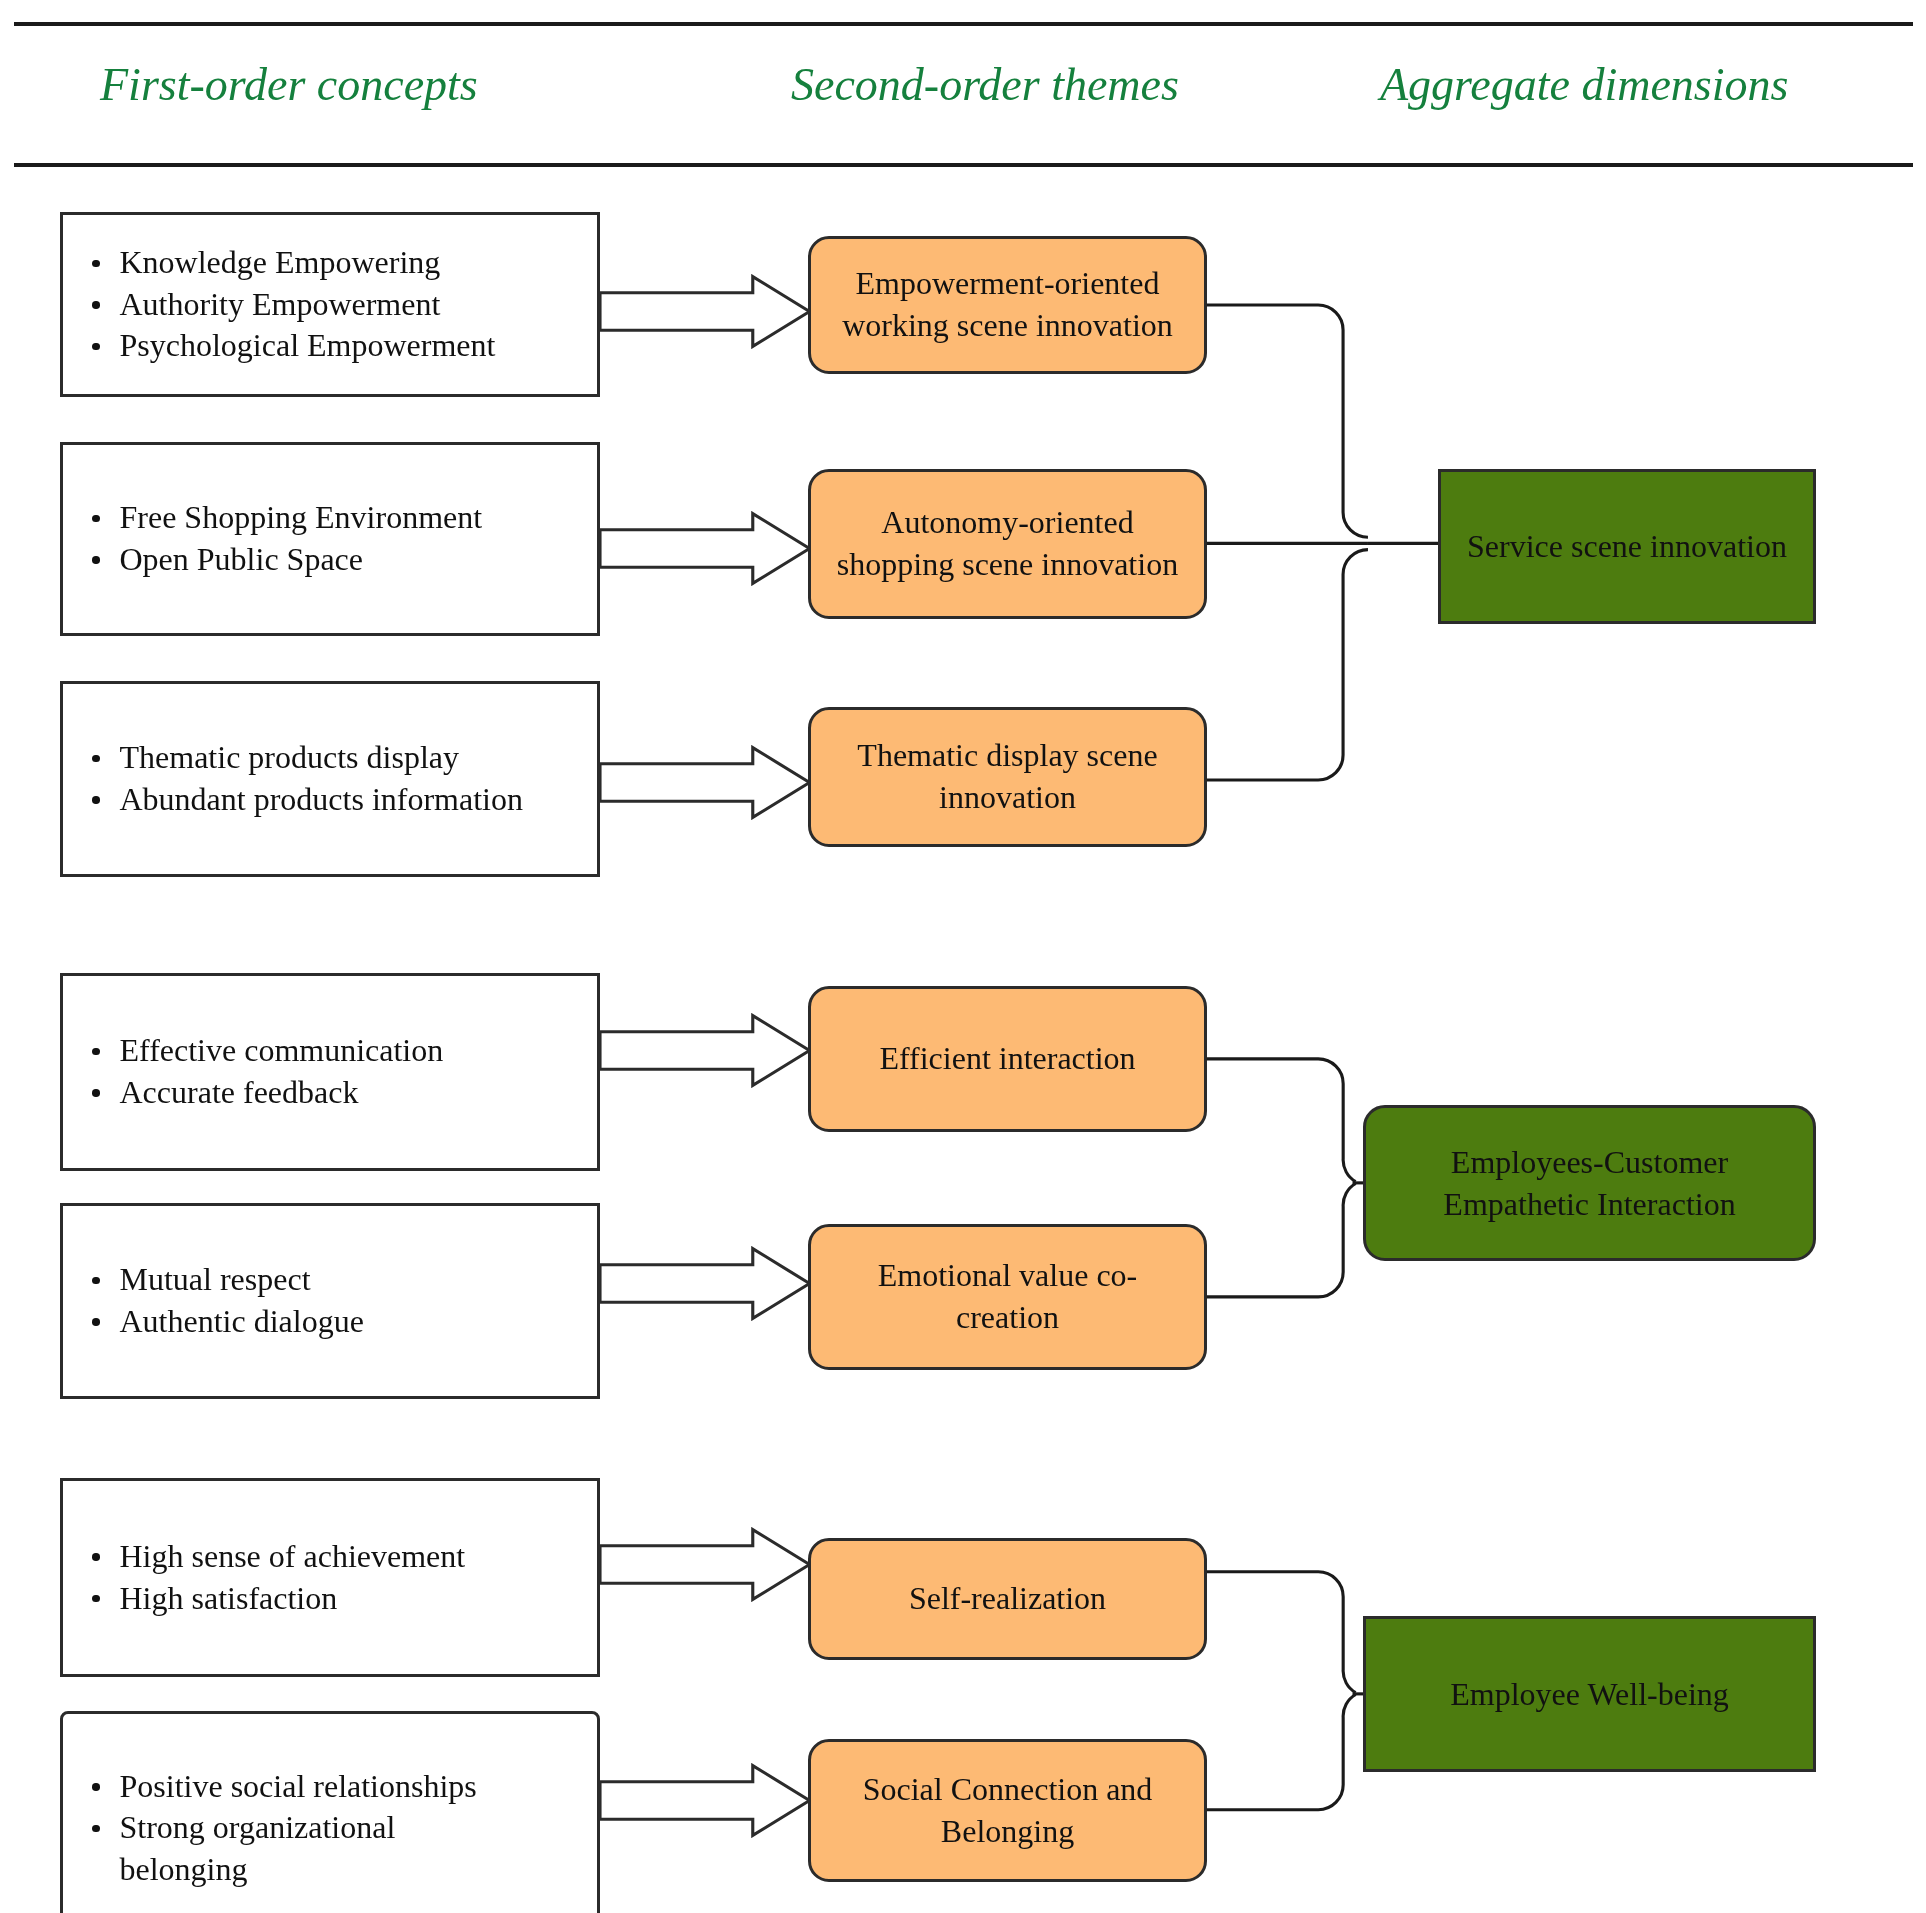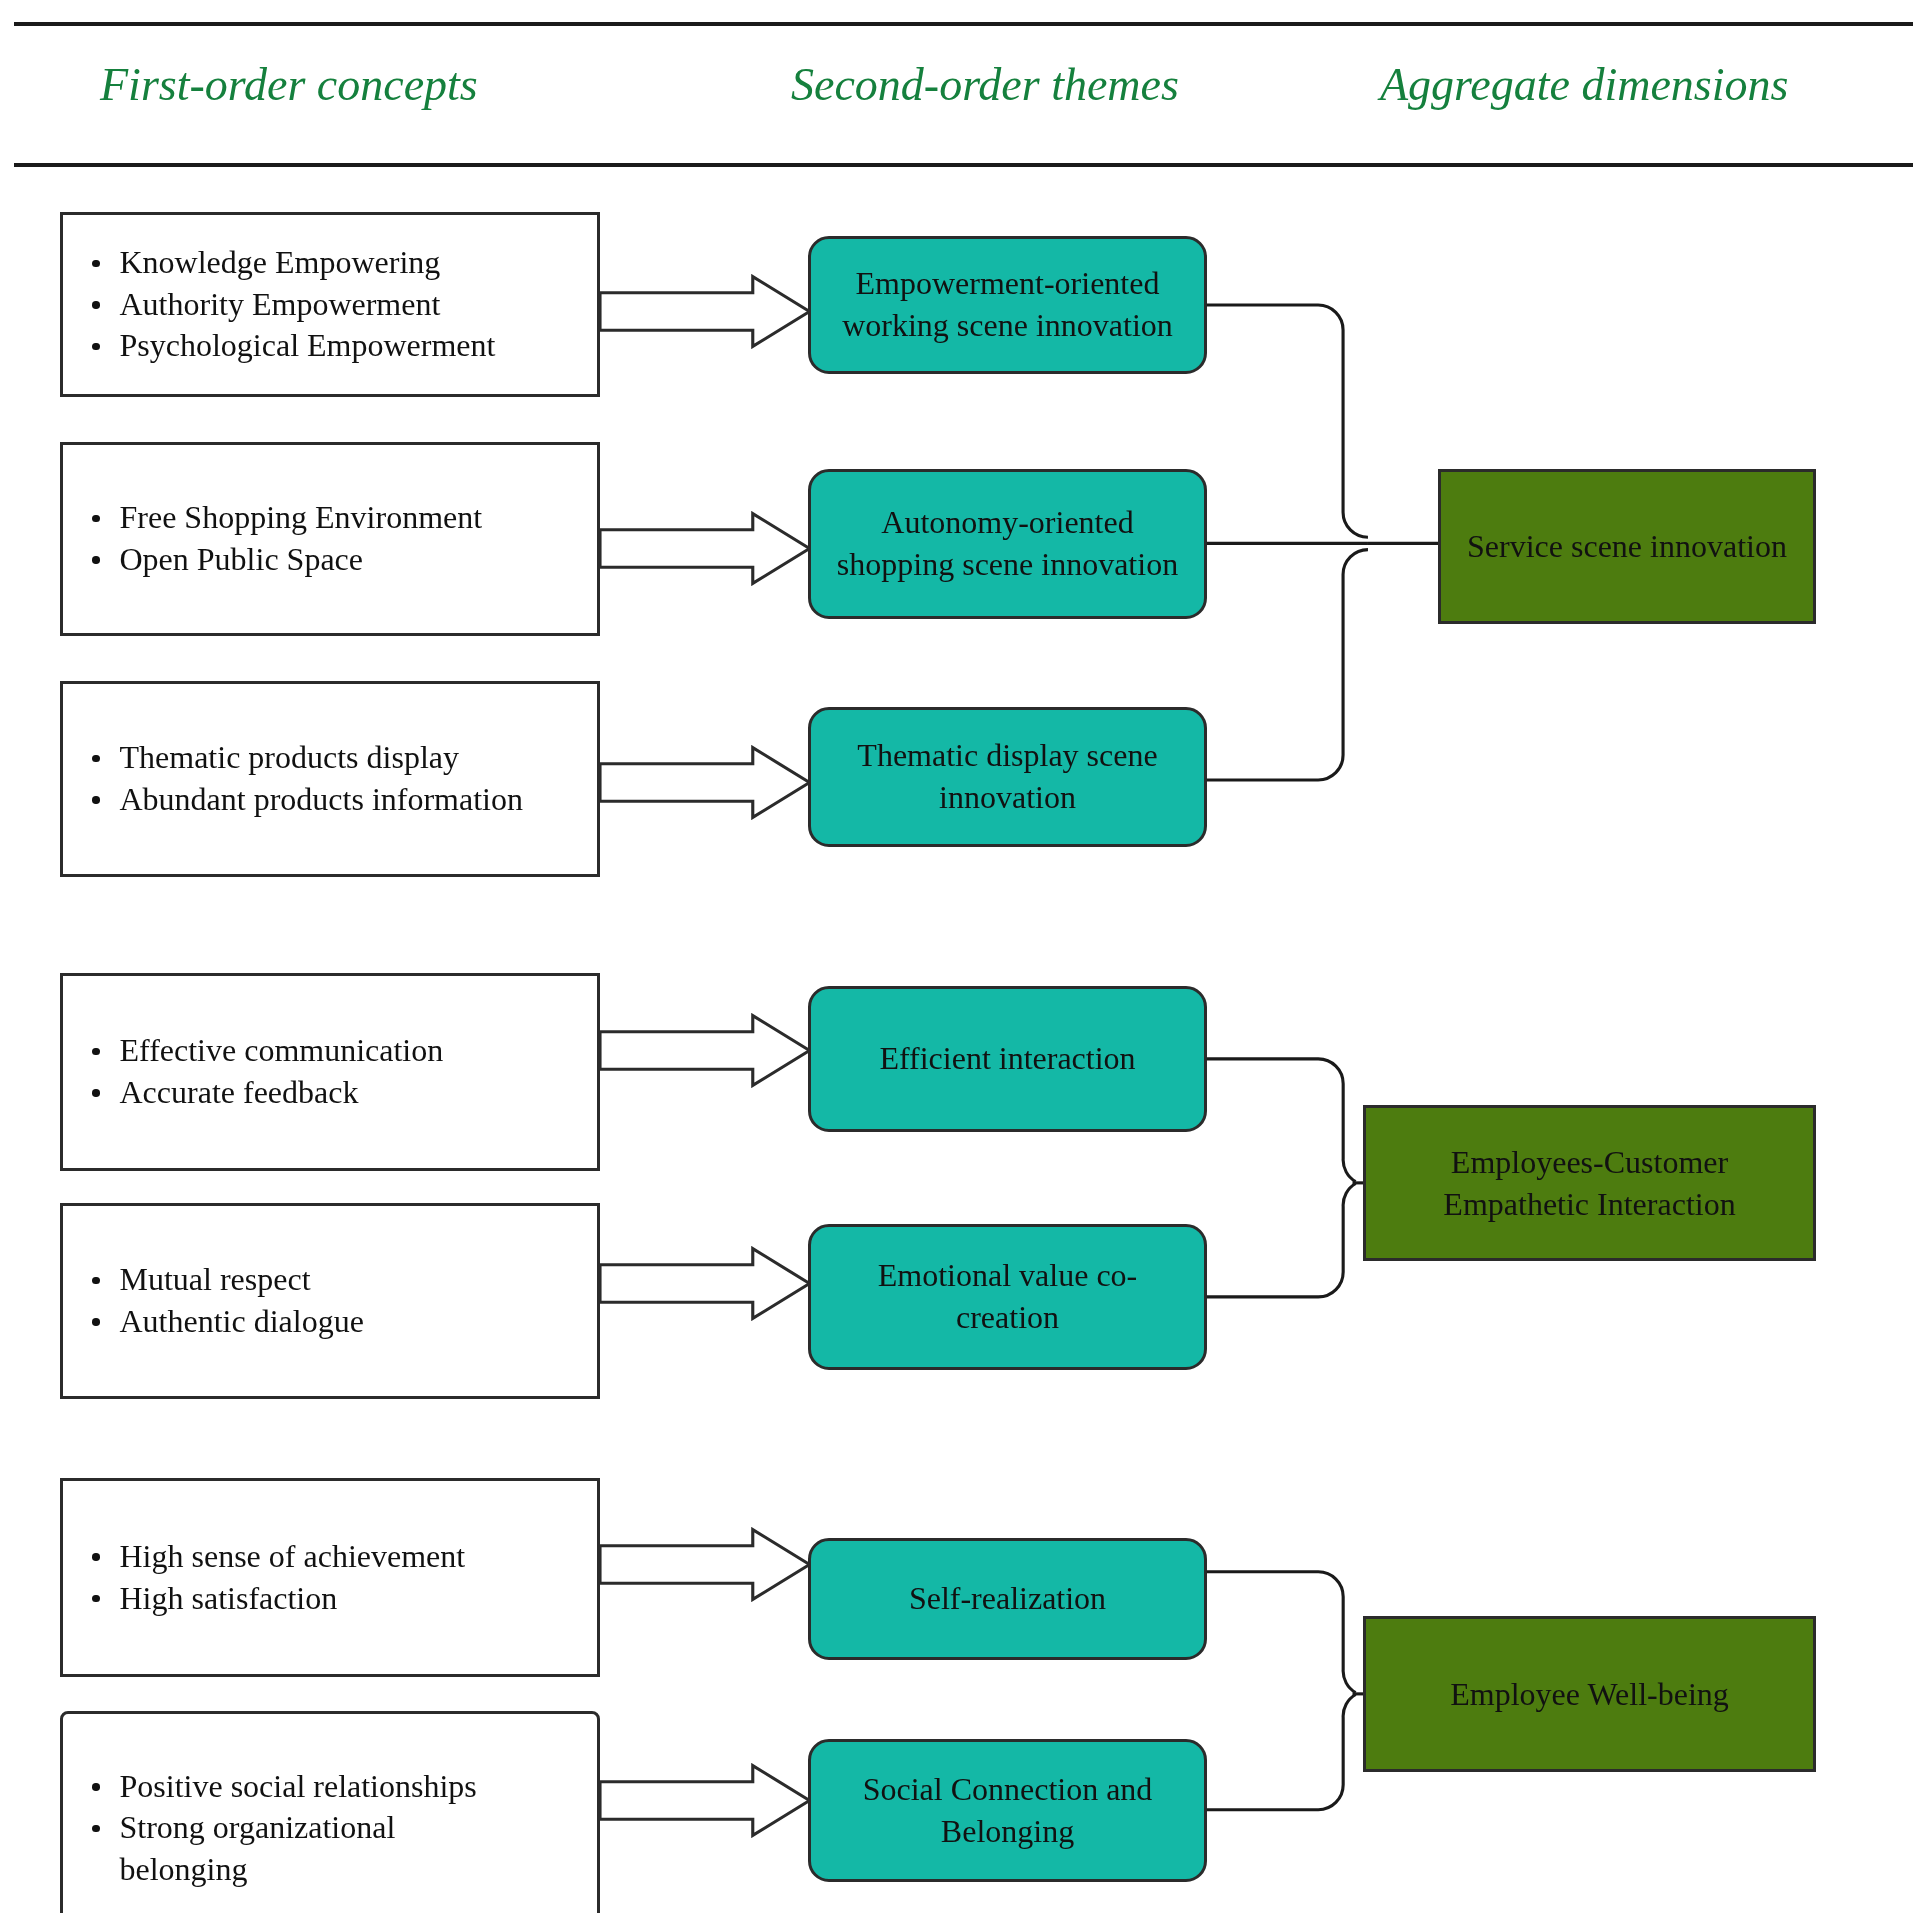--- a/index.html
+++ b/index.html
@@ -42,21 +42,21 @@
   }
   .fbox li.wrap{white-space:normal;}
   .fbox li::before{
     content:"";position:absolute;left:-25px;top:17.4px;
     width:7.5px;height:7.5px;border-radius:50%;background:#111;
   }
 
   
   .sbox{
     position:absolute;left:808px;width:399px;
-    border:3.1px solid #2b2b2b;border-radius:21px;background:#14b8a6;
+    border:3.1px solid #2b2b2b;border-radius:21px;background:#fdba74;
     box-sizing:border-box;
     display:flex;align-items:center;justify-content:center;
     text-align:center;
     font-size:32px;line-height:1.30;
     padding:0 16px;
   }
 
   
   .abox{
     position:absolute;
@@ -178,21 +178,21 @@
   <div class="bracket" style="left:1203px;top:1034px;">
     <svg width="162" height="299" viewBox="0 0 260 480">
       <g fill="none" stroke="#1a1a1a" stroke-width="5">
         <path d="M6,40 L185,40 A40,40 0 0 1 225,80 L225,200 A40,40 0 0 0 245,237"></path>
         <path d="M6,422 L185,422 A40,40 0 0 0 225,382 L225,277 A40,40 0 0 1 245,240"></path>
         <path d="M240,239 L258,239"></path>
       </g>
     </svg>
   </div>
 
-  <div class="abox" style="left:1363px;top:1105px;width:453px;height:156px;">Employees-Customer Empathetic Interaction</div>
+  <div class="abox" style="left:1363px;top:1105px;width:453px;height:156px;border-radius:22px;">Employees-Customer Empathetic Interaction</div>
 
   <div class="fbox" style="top:1478px;height:199px;">
     <ul>
       <li>High sense of achievement</li>
       <li>High satisfaction</li>
     </ul>
   </div>
 
   <div class="fbox" style="top:1711px;height:234px;border-radius:8px;">
     <ul>

